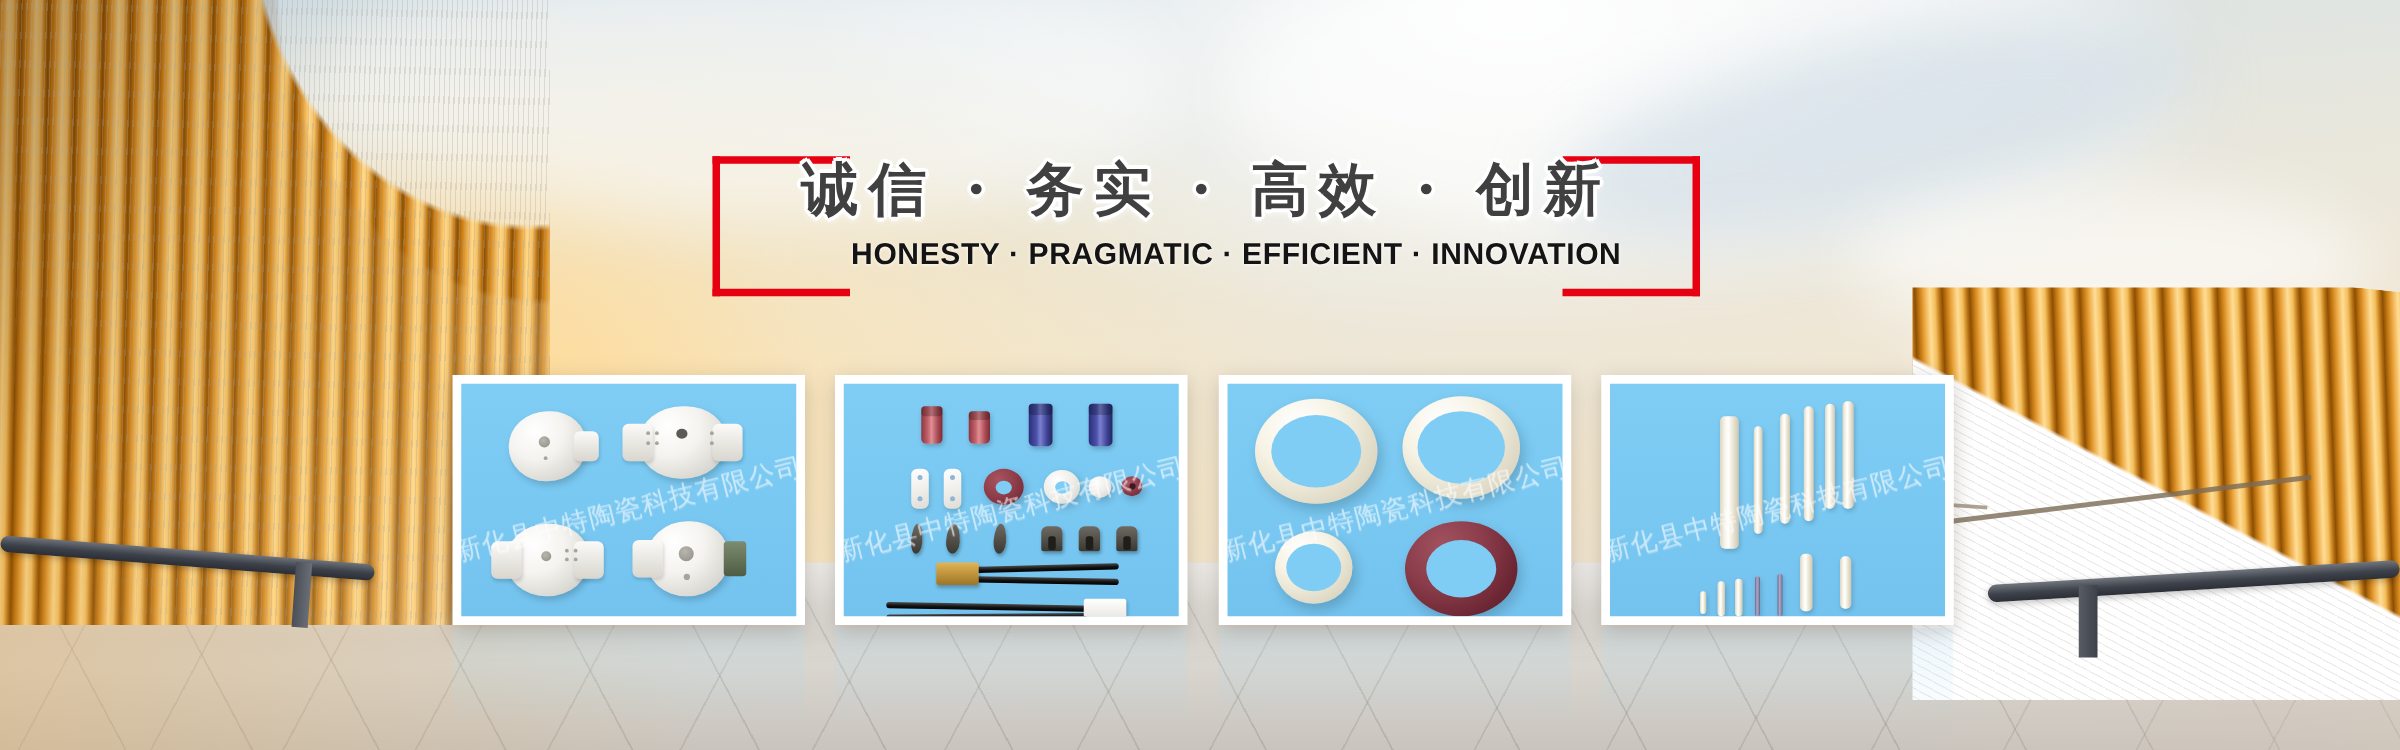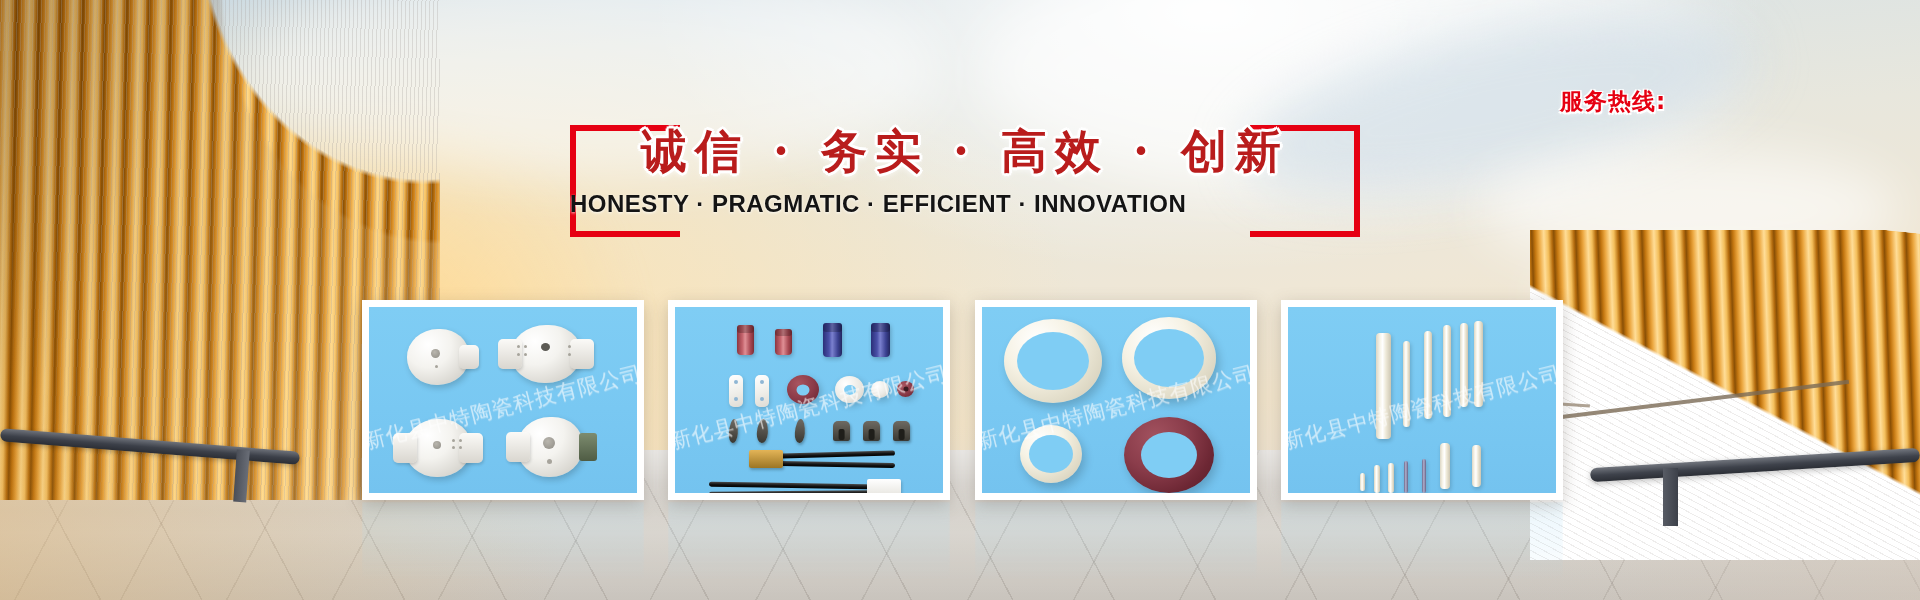--- a/index.html
+++ b/index.html
@@ -266,36 +266,38 @@
   .bk-r .b{right:0;bottom:0;width:110px;height:6px;}
   .bk-r .s{right:0;top:0;width:6px;height:112px;}
 
   .cn{
     position:absolute;left:0;right:0;top:-4px;
     text-align:center;
     font-family:"DejaVu Serif", serif;
     font-weight:bold;
     font-size:46px;
     letter-spacing:8px;
-    color:#b91c1c;
+    color:#404040;
     text-shadow:
       -2px -2px 0 #fff, 2px -2px 0 #fff, -2px 2px 0 #fff, 2px 2px 0 #fff,
       -3px 0 0 #fff, 3px 0 0 #fff, 0 -3px 0 #fff, 0 3px 0 #fff,
       0 3px 6px rgba(255,255,255,.9);
     white-space:nowrap;
   }
   .en{
     position:absolute;left:0;right:0;top:65px;
+    text-align:center;
     font-family:"Liberation Sans", sans-serif;
     font-weight:bold;
     font-size:24px;
     letter-spacing:.5px;
     color:#141414;
     white-space:nowrap;
     text-shadow:0 1px 3px rgba(255,255,255,.85);
+    padding-left:48px;
   }
 
   
   .contact{position:absolute;left:1560px;top:62px;width:340px;}
   .contact .l1{
     font-family:"DejaVu Sans", sans-serif;font-weight:bold;font-size:24px;letter-spacing:1px;
     color:#e60012;
     text-shadow:-1.5px -1.5px 0 #fff,1.5px -1.5px 0 #fff,-1.5px 1.5px 0 #fff,1.5px 1.5px 0 #fff, 0 2px 5px rgba(255,255,255,.9);
     white-space:nowrap;
   }
@@ -512,16 +514,15 @@
     <div class="bracket bk-r">
       <span class="t"></span>
         <span class="s"></span>
         <span class="b"></span>
     </div>
     <div class="cn">诚信 · 务实 · 高效 · 创新</div>
     <div class="en">HONESTY · PRAGMATIC · EFFICIENT · INNOVATION</div>
   </div>
 
   <div class="contact">
-    <div class="l2">服务热线:</div>
   </div>
 
 </div>
 
 </body></html>

